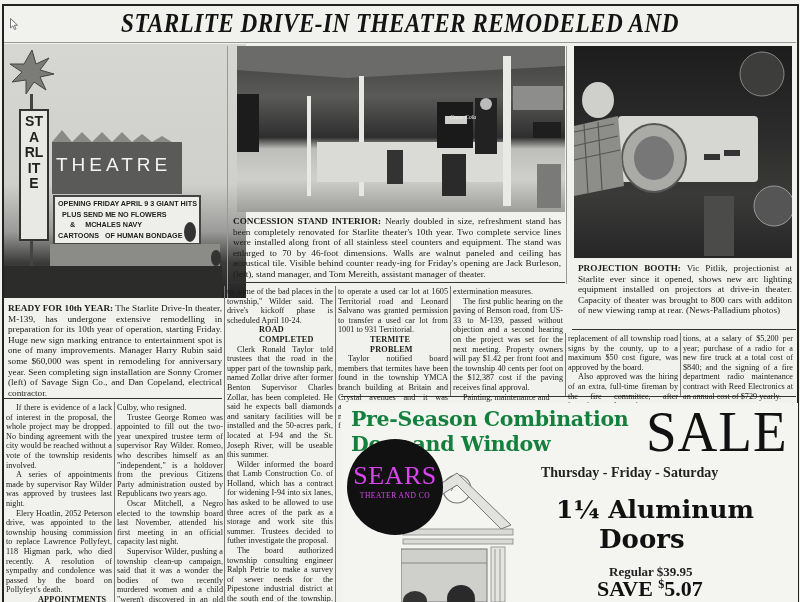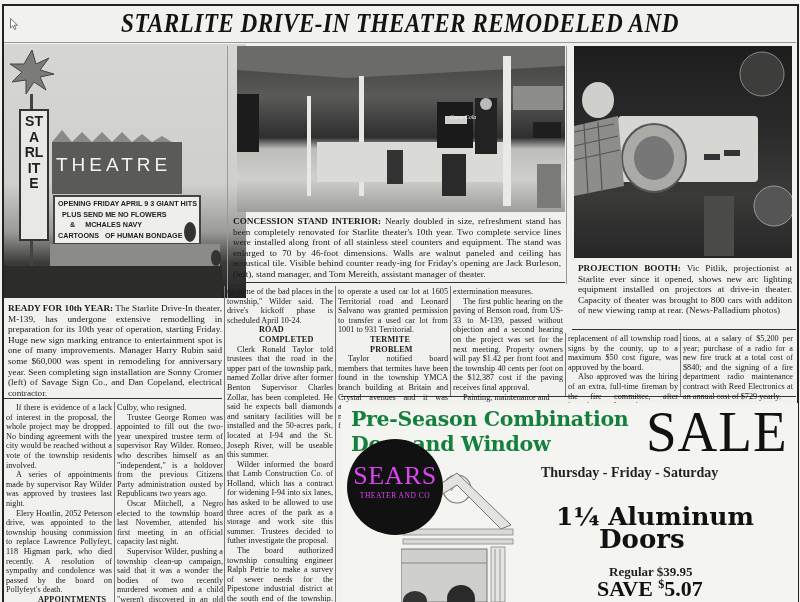--- a/index.html
+++ b/index.html
@@ -13,21 +13,21 @@
   .caption b { font-weight:bold; }
   .col { position:absolute; font-size:8.2px; line-height:9.6px; text-align:justify; font-family:"Liberation Serif",serif; }
   .col p { margin:0; text-indent:10px; }
   .col .sub { font-weight:bold; text-indent:0; letter-spacing:0.2px;padding-left:32px; }
   .rule { position:absolute; background:#333; }
   .vrule { position:absolute; width:1px; background:#777; }
   .ad { position:absolute; left:341px; top:403px; width:457px; height:199px; background:#f4f4f1; overflow:hidden; }
   .ad-title { position:absolute; left:10px; top:4px; font-family:"DejaVu Serif",serif; font-weight:bold; font-size:20.5px; line-height:25px; letter-spacing:-0.3px; color:#15803d; }
   .ad-sale { position:absolute; left:305px; top:0px; font-family:"Liberation Serif",serif; font-size:58px; line-height:58px; letter-spacing:1px; color:#111; transform:scaleX(0.95); transform-origin:left; }
   .ad-days { position:absolute; left:200px; top:62px; font-family:"Liberation Serif",serif; font-weight:bold; font-size:14px; color:#222; }
-  .ad-alum { position:absolute; left:215px; top:93px; font-family:"DejaVu Serif",serif; font-weight:bold; font-size:25px; line-height:28px; color:#111;margin-top:7px; }
+  .ad-alum { position:absolute; left:215px; top:93px; font-family:"DejaVu Serif",serif; font-weight:bold; font-size:25px; line-height:28px; color:#111; }
   .ad-doors { position:absolute; left:258px; top:122px; font-family:"DejaVu Serif",serif; font-weight:bold; font-size:26px; line-height:28px; color:#111; }
   .ad-regular { position:absolute; left:268px; top:161px; font-family:"Liberation Serif",serif; font-weight:bold; font-size:13px; color:#222; }
   .ad-save { position:absolute; left:256px; top:173px; font-family:"Liberation Serif",serif; font-weight:bold; font-size:22px; color:#111; }
   .ad-save sup { font-size:12px; vertical-align:8px; }
   .sears-logo { position:absolute; left:6px; top:36px; width:96px; height:96px; border-radius:50%; background:#111; color:#d946ef; text-align:center; }
   .sears-name { display:block; font-family:"Liberation Serif",serif; font-size:26px; margin-top:22px; letter-spacing:0.5px; }
   .sears-sub { display:block; font-family:"Liberation Serif",serif; font-size:7.5px; letter-spacing:0.5px; margin-top:0px; }
 </style>
 </head>
 <body>

